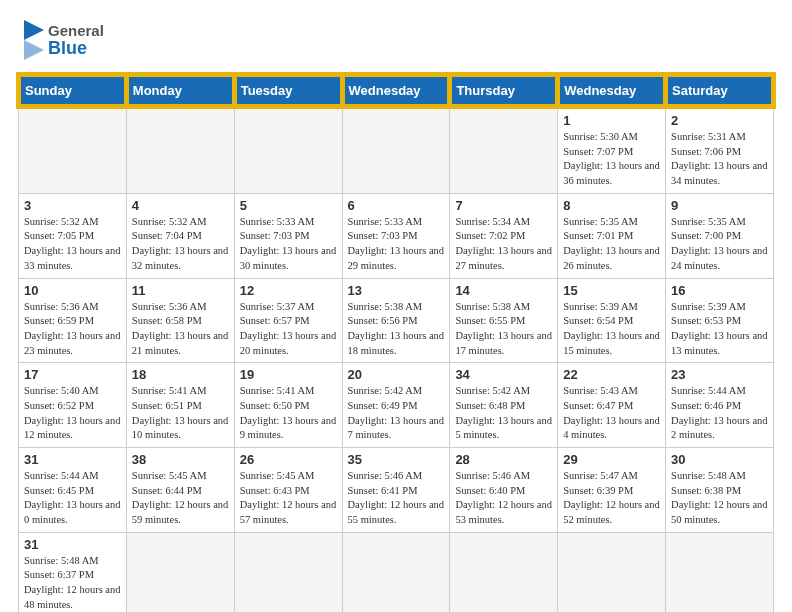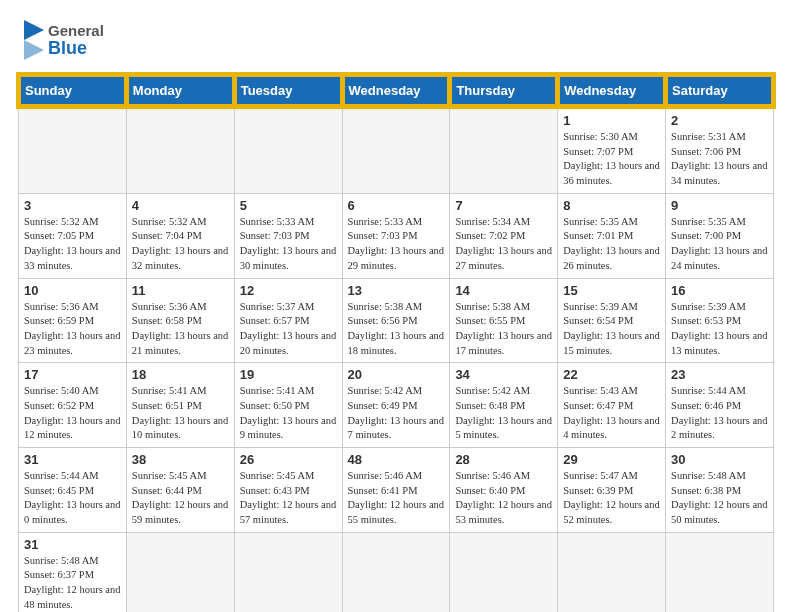--- a/index.html
+++ b/index.html
@@ -225,21 +225,21 @@
         </td>
         <td>
           <span class="day-num">38</span>
           <div class="day-info">Sunrise: 5:45 AM<br>Sunset: 6:44 PM<br>Daylight: 12 hours and 59 minutes.</div>
         </td>
         <td>
           <span class="day-num">26</span>
           <div class="day-info">Sunrise: 5:45 AM<br>Sunset: 6:43 PM<br>Daylight: 12 hours and 57 minutes.</div>
         </td>
         <td>
-          <span class="day-num">48</span>
+          <span class="day-num">35</span>
           <div class="day-info">Sunrise: 5:46 AM<br>Sunset: 6:41 PM<br>Daylight: 12 hours and 55 minutes.</div>
         </td>
         <td>
           <span class="day-num">28</span>
           <div class="day-info">Sunrise: 5:46 AM<br>Sunset: 6:40 PM<br>Daylight: 12 hours and 53 minutes.</div>
         </td>
         <td>
           <span class="day-num">29</span>
           <div class="day-info">Sunrise: 5:47 AM<br>Sunset: 6:39 PM<br>Daylight: 12 hours and 52 minutes.</div>
         </td>

